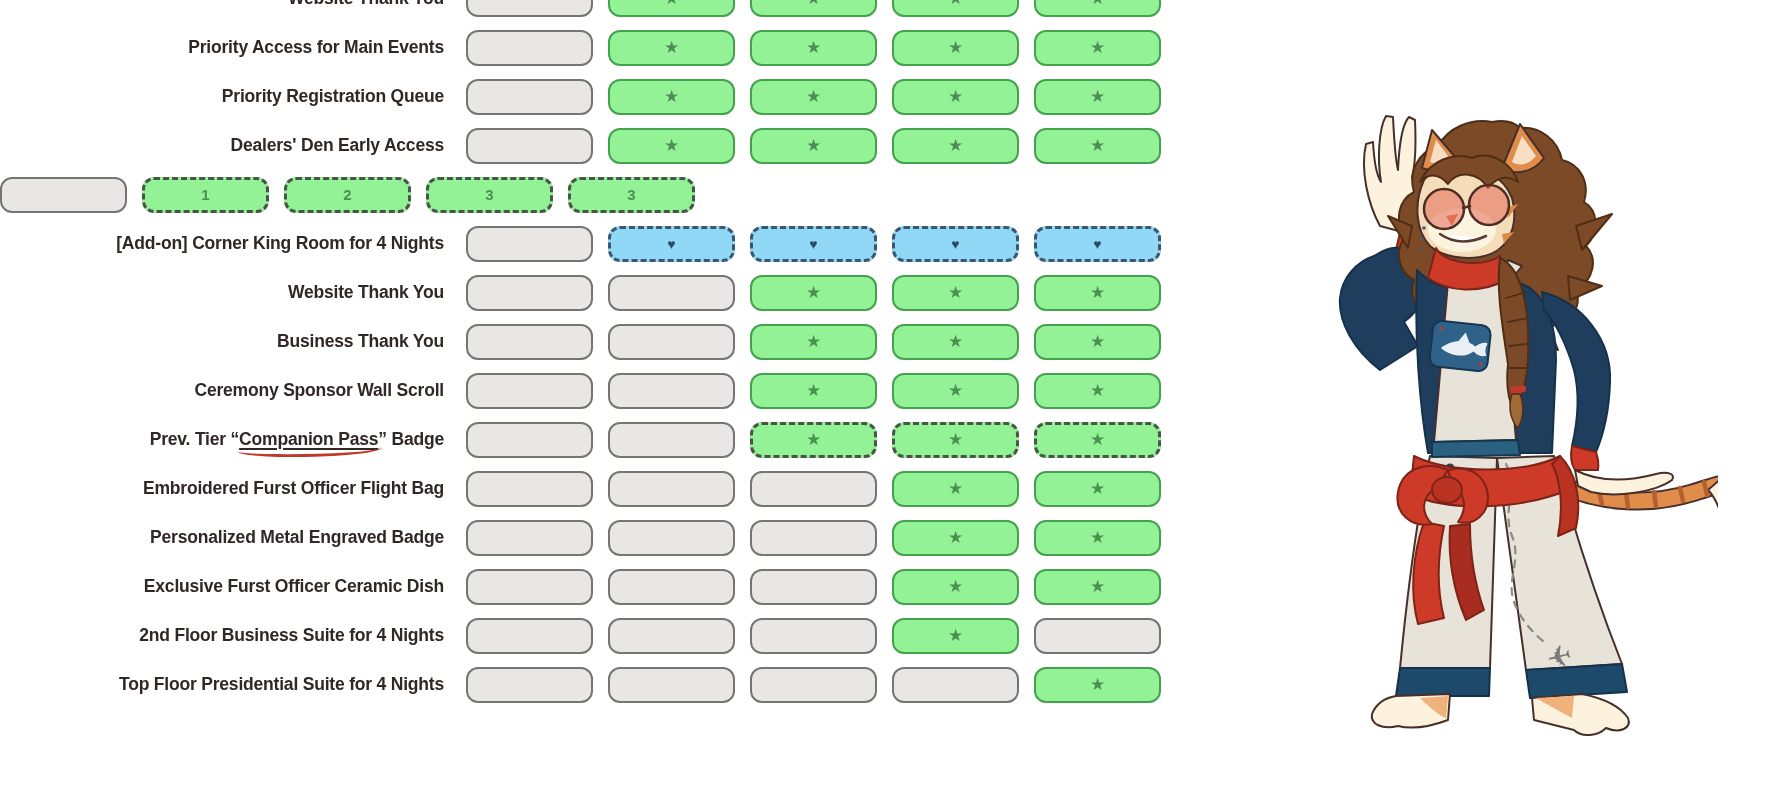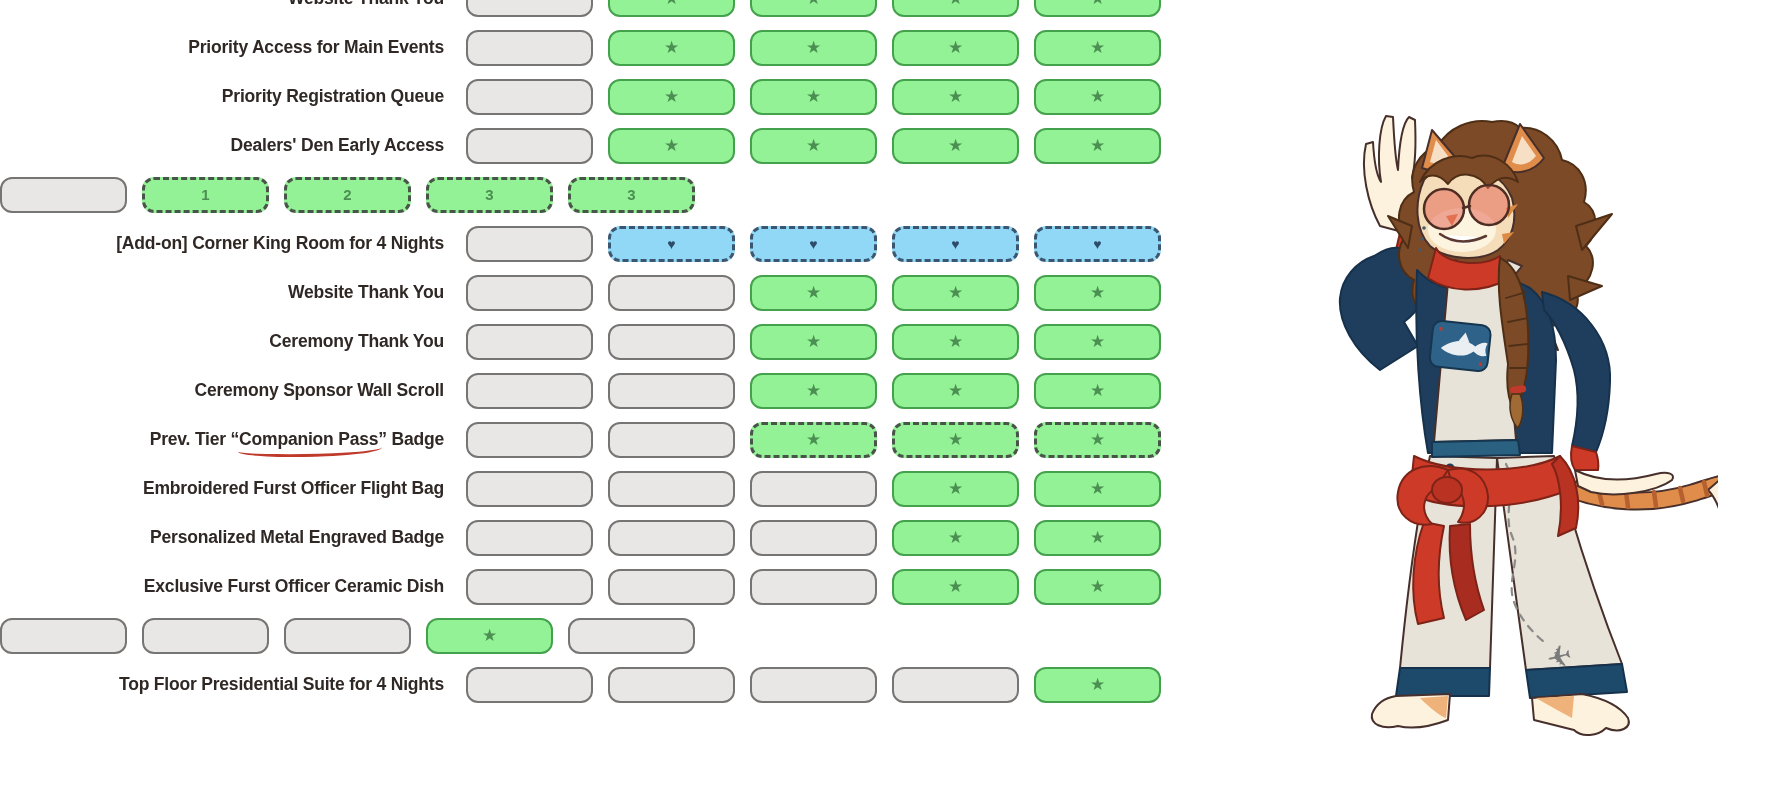--- a/index.html
+++ b/index.html
@@ -22,21 +22,21 @@
   }
   .p-gray{background:var(--gray-fill);border:2.5px solid var(--gray-border);}
   .p-green{background:var(--green-fill);border:2.5px solid var(--green-border);}
   .p-green.p-dash{border:3px dashed var(--green-dash);}
   .p-blue{background:var(--blue-fill);border:3px dashed var(--blue-dash);}
   .glyph-star{color:var(--star-col);font-size:17px;line-height:1;}
   .glyph-heart{color:var(--heart-col);font-size:14px;line-height:1;}
   .glyph-num{color:var(--star-col);font-size:15px;font-weight:700;line-height:1;}
   .hl{
     position:relative;
-    text-decoration-thickness:1.5px;text-underline-offset:3px;margin-top:8px;
+    text-decoration:underline;text-decoration-thickness:1.5px;text-underline-offset:3px;margin-top:8px;
   }
   .hl::after{
     content:"";position:absolute;left:-1px;right:-4px;bottom:-8px;height:8px;
     border-bottom:3.2px solid var(--underline-red);
     border-radius:0 0 55% 45% / 0 0 9px 6px;
     transform:rotate(-0.6deg);
   }
   .mascot{position:absolute;left:1320px;top:108px;width:465px;height:670px;}
 </style>
 </head>
@@ -162,21 +162,21 @@
           </div>
           <div class="pill p-green">
             <span class="glyph-star">★</span>
           </div>
           <div class="pill p-green">
             <span class="glyph-star">★</span>
           </div>
         </div>
       </div>
       <div class="row">
-        <div class="row-label">Ceremony Thank You</div>
+        <div class="row-label">Business Thank You</div>
         <div class="pills">
           <div class="pill p-gray"></div>
           <div class="pill p-gray"></div>
           <div class="pill p-green">
             <span class="glyph-star">★</span>
           </div>
           <div class="pill p-green">
             <span class="glyph-star">★</span>
           </div>
           <div class="pill p-green">
@@ -252,20 +252,21 @@
           <div class="pill p-gray"></div>
           <div class="pill p-green">
             <span class="glyph-star">★</span>
           </div>
           <div class="pill p-green">
             <span class="glyph-star">★</span>
           </div>
         </div>
       </div>
       <div class="row">
+        <div class="row-label">2nd Floor Business Suite for 4 Nights</div>
         <div class="pills">
           <div class="pill p-gray"></div>
           <div class="pill p-gray"></div>
           <div class="pill p-gray"></div>
           <div class="pill p-green">
             <span class="glyph-star">★</span>
           </div>
           <div class="pill p-gray"></div>
         </div>
       </div>

